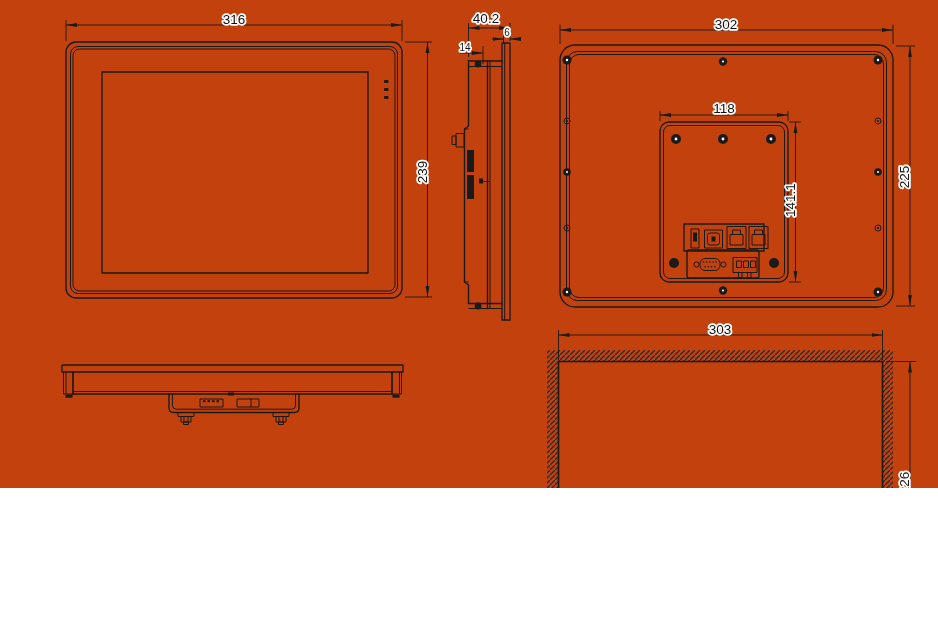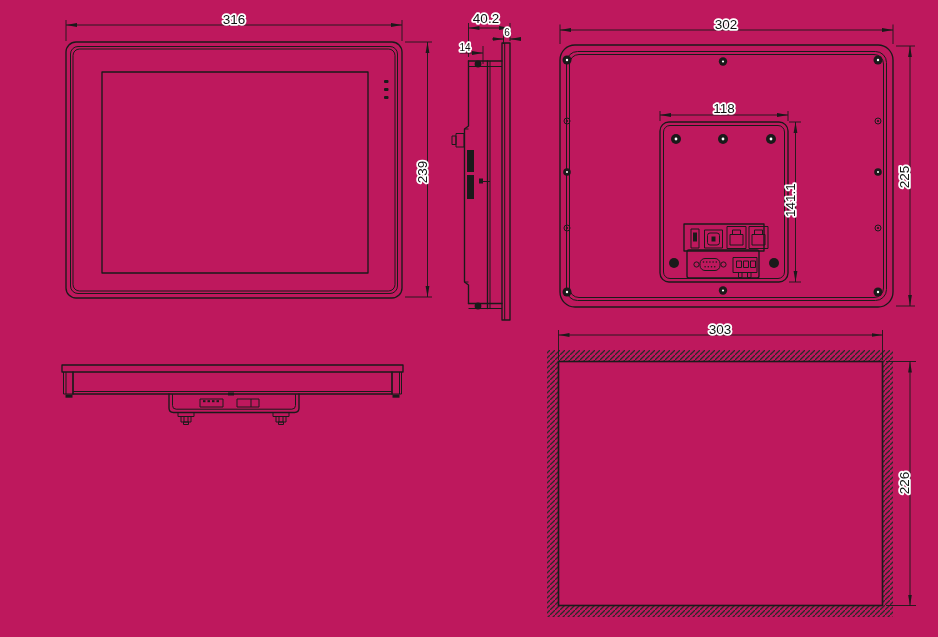--- a/index.html
+++ b/index.html
@@ -1,16 +1,16 @@
 <!DOCTYPE html>
 <html><head>
 <meta charset="utf-8">
 <style>
   html,body{margin:0;padding:0;background:#fff;}
-  .canvas{position:relative;width:938px;height:637px;background:#be185d;overflow:hidden;}
+  .canvas{position:relative;width:938px;height:488px;background:#c2410c;overflow:hidden;}
   svg{display:block;}
   
   .e{fill:none;stroke:#1a1a1a;stroke-width:1.35;stroke-linejoin:round;stroke-linecap:round;}
   .e2{fill:none;stroke:#1a1a1a;stroke-width:1.0;stroke-linejoin:round;}
   
   .d{fill:none;stroke:#1a1a1a;stroke-width:0.9;}
   .dim{marker-start:url(#arr);marker-end:url(#arr);}
   .de{marker-end:url(#arr);}
   .f{fill:#1a1a1a;stroke:none;}
   .w{fill:#fff;stroke:none;}

